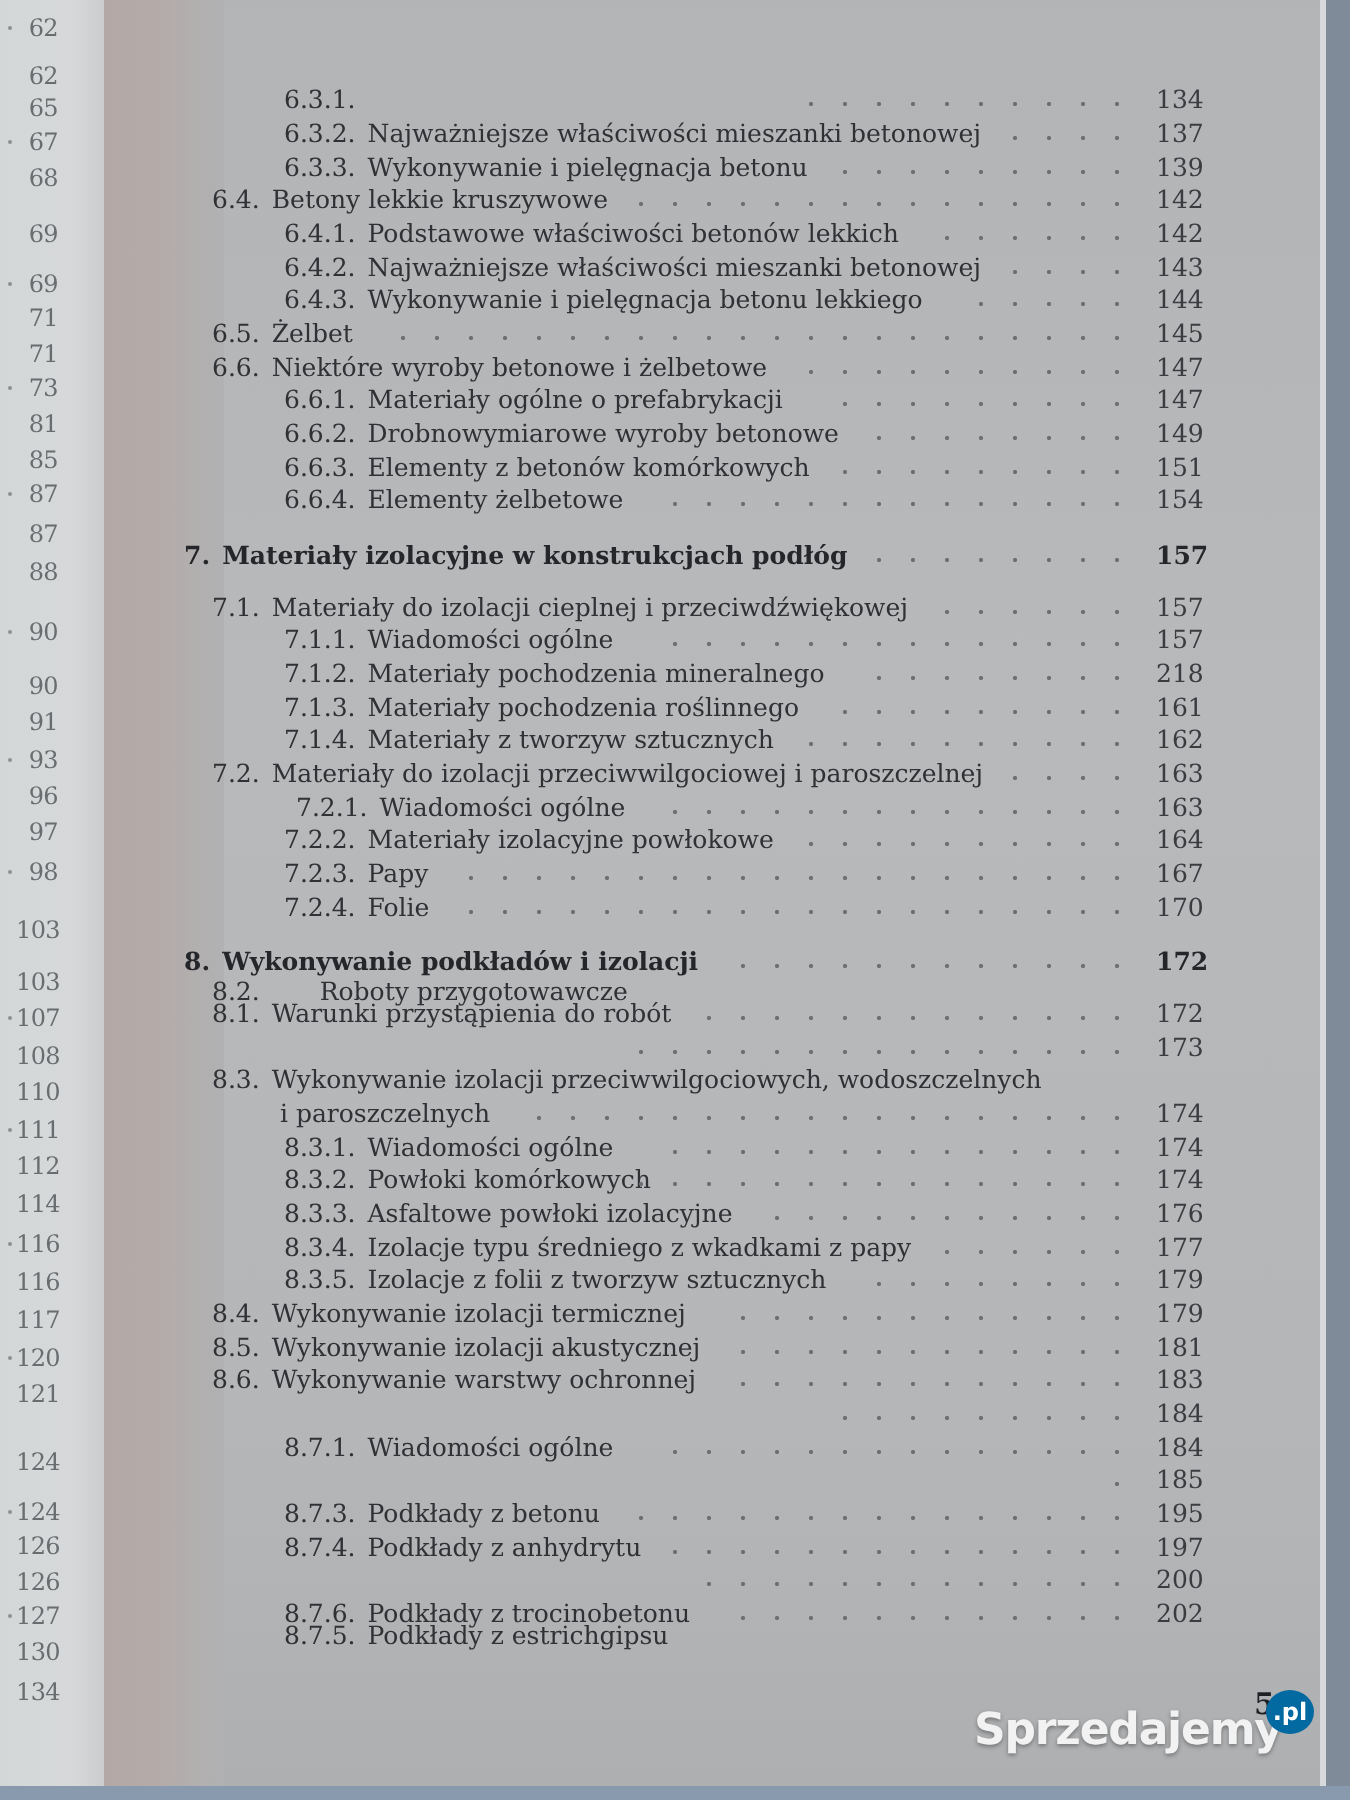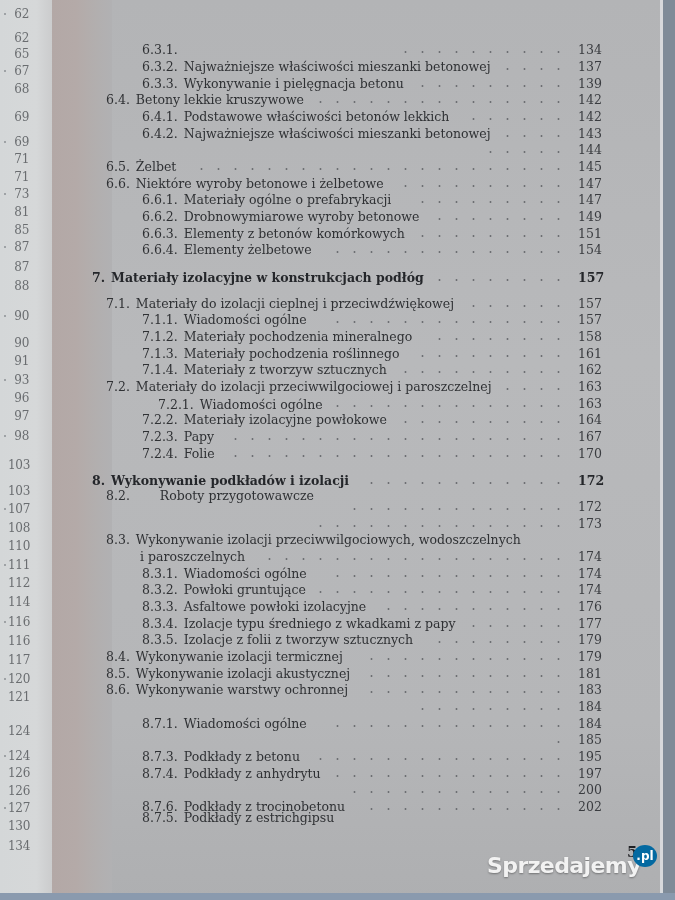--- a/index.html
+++ b/index.html
@@ -158,20 +158,24 @@
       <span class="toc-title">Podstawowe właściwości betonów lekkich</span>
     </div>
     <div class="toc-page" style="left: 466px; top: 109px;">142</div>
     <div class="dots" style="top: 118px; left: 353px; width: 103px;"></div>
     <div class="toc-line" style="left: 30px; top: 126px;">
       <span class="toc-num">6.4.2.</span>
       <span class="toc-title">Najważniejsze właściwości mieszanki betonowej</span>
     </div>
     <div class="toc-page" style="left: 466px; top: 126px;">143</div>
     <div class="dots" style="top: 135px; left: 387px; width: 69px;"></div>
+    <div class="toc-line" style="left: 30px; top: 142px;">
+      <span class="toc-num">6.4.3.</span>
+      <span class="toc-title">Wykonywanie i pielęgnacja betonu lekkiego</span>
+    </div>
     <div class="toc-page" style="left: 466px; top: 142px;">144</div>
     <div class="dots" style="top: 151px; left: 370px; width: 86px;"></div>
     <div class="toc-line" style="left: -6px; top: 159px;">
       <span class="toc-num">6.5.</span>
       <span class="toc-title">Żelbet</span>
     </div>
     <div class="toc-page" style="left: 466px; top: 159px;">145</div>
     <div class="dots" style="top: 168px; left: 81px; width: 375px;"></div>
     <div class="toc-line" style="left: -6px; top: 176px;">
       <span class="toc-num">6.6.</span>
@@ -218,41 +222,41 @@
     <div class="toc-line" style="left: 30px; top: 312px;">
       <span class="toc-num">7.1.1.</span>
       <span class="toc-title">Wiadomości ogólne</span>
     </div>
     <div class="toc-page" style="left: 466px; top: 312px;">157</div>
     <div class="dots" style="top: 321px; left: 217px; width: 239px;"></div>
     <div class="toc-line" style="left: 30px; top: 329px;">
       <span class="toc-num">7.1.2.</span>
       <span class="toc-title">Materiały pochodzenia mineralnego</span>
     </div>
-    <div class="toc-page" style="left: 466px; top: 329px;">158</div>
+    <div class="toc-page" style="left: 466px; top: 329px;">218</div>
     <div class="dots" style="top: 338px; left: 319px; width: 137px;"></div>
     <div class="toc-line" style="left: 30px; top: 346px;">
       <span class="toc-num">7.1.3.</span>
       <span class="toc-title">Materiały pochodzenia roślinnego</span>
     </div>
     <div class="toc-page" style="left: 466px; top: 346px;">161</div>
     <div class="dots" style="top: 355px; left: 302px; width: 154px;"></div>
     <div class="toc-line" style="left: 30px; top: 362px;">
       <span class="toc-num">7.1.4.</span>
       <span class="toc-title">Materiały z tworzyw sztucznych</span>
     </div>
     <div class="toc-page" style="left: 466px; top: 362px;">162</div>
     <div class="dots" style="top: 371px; left: 285px; width: 171px;"></div>
     <div class="toc-line" style="left: -6px; top: 379px;">
       <span class="toc-num">7.2.</span>
       <span class="toc-title">Materiały do izolacji przeciwwilgociowej i paroszczelnej</span>
     </div>
     <div class="toc-page" style="left: 466px; top: 379px;">163</div>
     <div class="dots" style="top: 388px; left: 387px; width: 69px;"></div>
-    <div class="toc-line" style="left: 46px; top: 396px; align-items: center;">
+    <div class="toc-line" style="left: 36px; top: 396px;">
       <span class="toc-num">7.2.1.</span>
       <span class="toc-title">Wiadomości ogólne</span>
     </div>
     <div class="toc-page" style="left: 466px; top: 396px;">163</div>
     <div class="dots" style="top: 405px; left: 217px; width: 239px;"></div>
     <div class="toc-line" style="left: 30px; top: 412px;">
       <span class="toc-num">7.2.2.</span>
       <span class="toc-title">Materiały izolacyjne powłokowe</span>
     </div>
     <div class="toc-page" style="left: 466px; top: 412px;">164</div>
@@ -268,20 +272,24 @@
       <span class="toc-title">Folie</span>
     </div>
     <div class="toc-page" style="left: 466px; top: 446px;">170</div>
     <div class="dots" style="top: 455px; left: 115px; width: 341px;"></div>
     <div class="toc-line chapter" style="left: -20px; top: 473px;">
       <span class="toc-num">8.</span>
       <span class="toc-title">Wykonywanie podkładów i izolacji</span>
     </div>
     <div class="toc-page chapter" style="left: 466px; top: 473px;">172</div>
     <div class="dots" style="top: 482px; left: 251px; width: 205px;"></div>
+    <div class="toc-line" style="left: -6px; top: 499px;">
+      <span class="toc-num">8.1.</span>
+      <span class="toc-title">Warunki przystąpienia do robót</span>
+    </div>
     <div class="toc-page" style="left: 466px; top: 499px;">172</div>
     <div class="dots" style="top: 508px; left: 234px; width: 222px;"></div>
     <div class="toc-line" style="left: -6px; top: 488px; gap: 24px;">
       <span class="toc-num">8.2.</span>
       <span class="toc-title">Roboty przygotowawcze</span>
     </div>
     <div class="toc-page" style="left: 466px; top: 516px;">173</div>
     <div class="dots" style="top: 525px; left: 200px; width: 256px;"></div>
     <div class="toc-line" style="left: -6px; top: 532px;">
       <span class="toc-num">8.3.</span>
@@ -293,21 +301,21 @@
     <div class="toc-page" style="left: 466px; top: 549px;">174</div>
     <div class="dots" style="top: 558px; left: 149px; width: 307px;"></div>
     <div class="toc-line" style="left: 30px; top: 566px;">
       <span class="toc-num">8.3.1.</span>
       <span class="toc-title">Wiadomości ogólne</span>
     </div>
     <div class="toc-page" style="left: 466px; top: 566px;">174</div>
     <div class="dots" style="top: 575px; left: 217px; width: 239px;"></div>
     <div class="toc-line" style="left: 30px; top: 582px;">
       <span class="toc-num">8.3.2.</span>
-      <span class="toc-title">Powłoki gruntujące</span>
+      <span class="toc-title">Powłoki komórkowych</span>
     </div>
     <div class="toc-page" style="left: 466px; top: 582px;">174</div>
     <div class="dots" style="top: 591px; left: 200px; width: 256px;"></div>
     <div class="toc-line" style="left: 30px; top: 599px;">
       <span class="toc-num">8.3.3.</span>
       <span class="toc-title">Asfaltowe powłoki izolacyjne</span>
     </div>
     <div class="toc-page" style="left: 466px; top: 599px;">176</div>
     <div class="dots" style="top: 608px; left: 268px; width: 188px;"></div>
     <div class="toc-line" style="left: 30px; top: 616px;">

